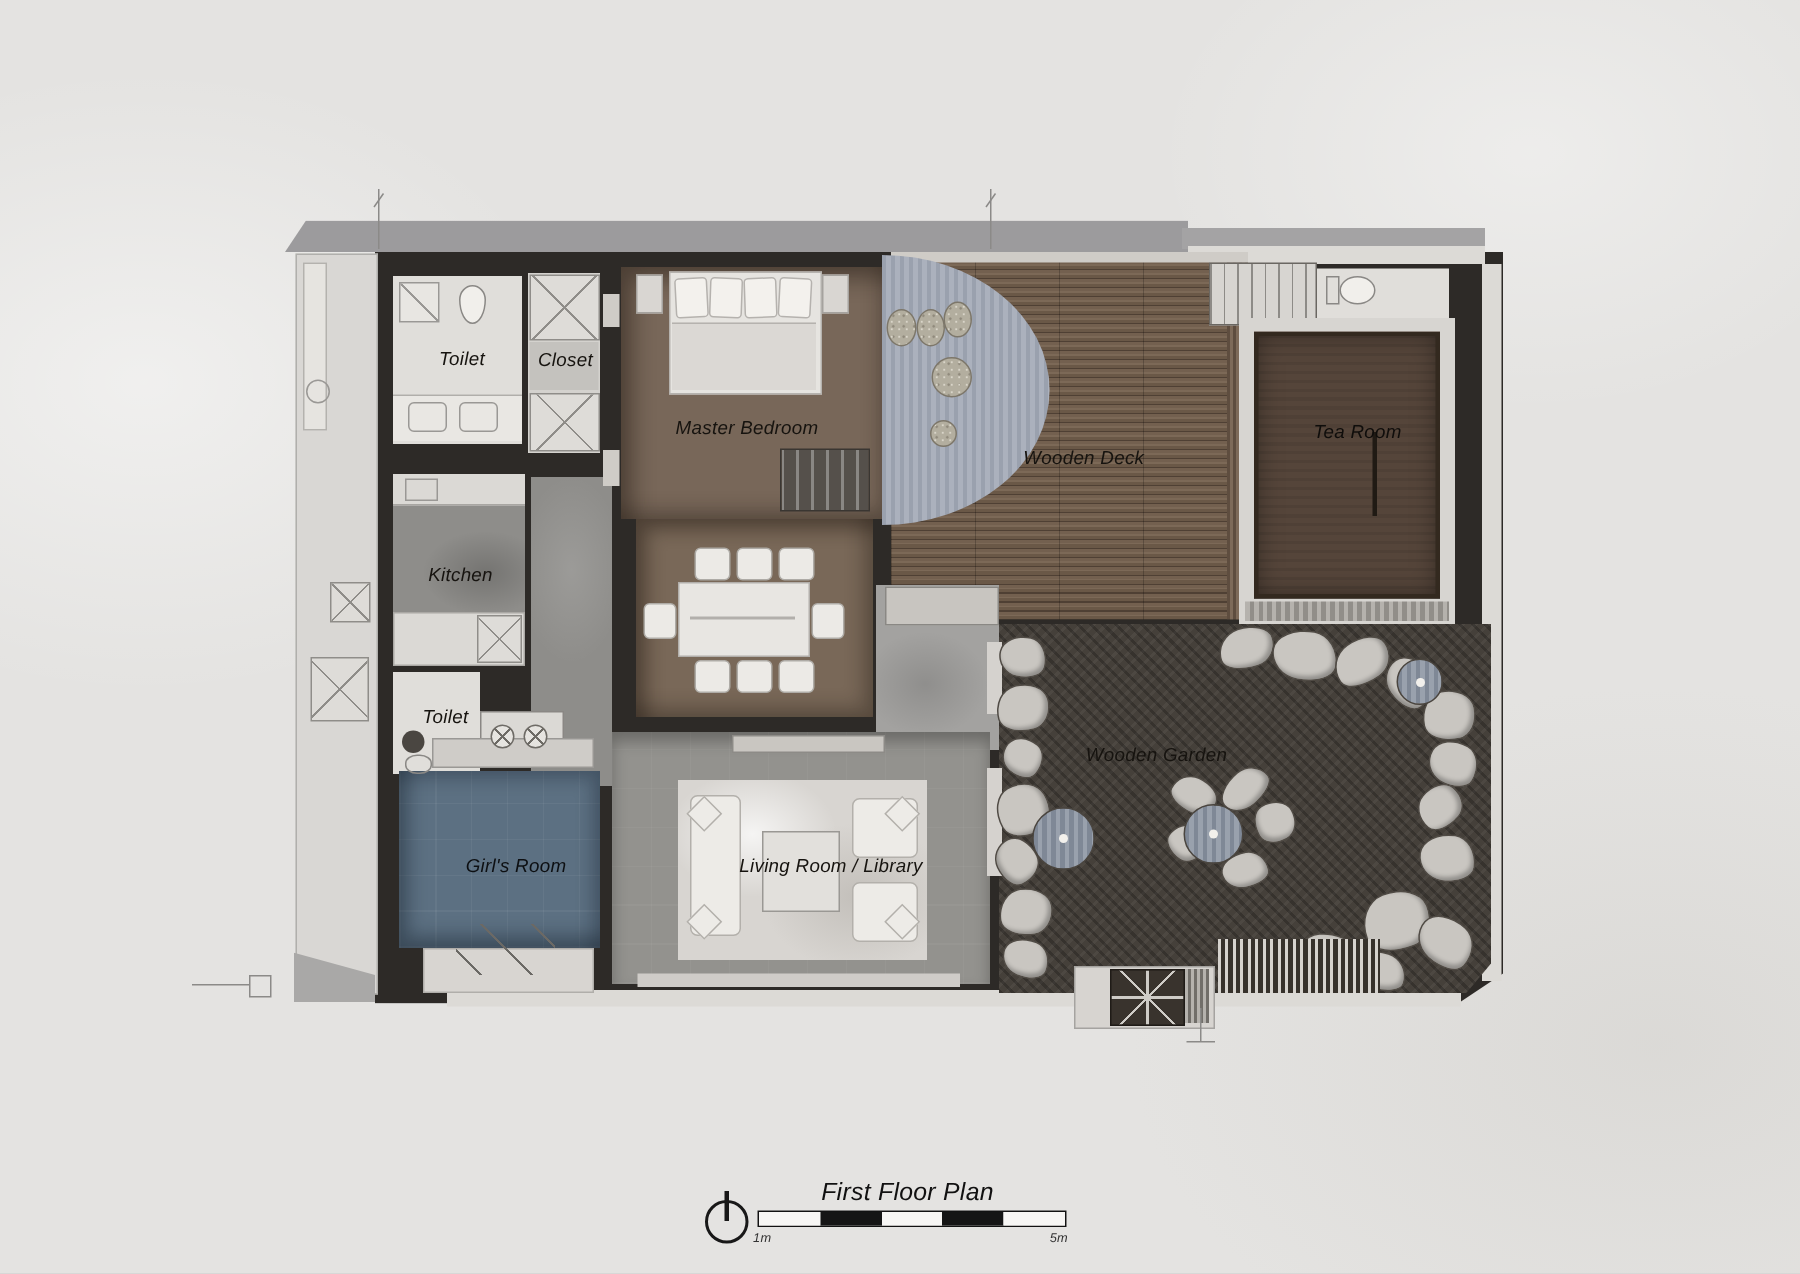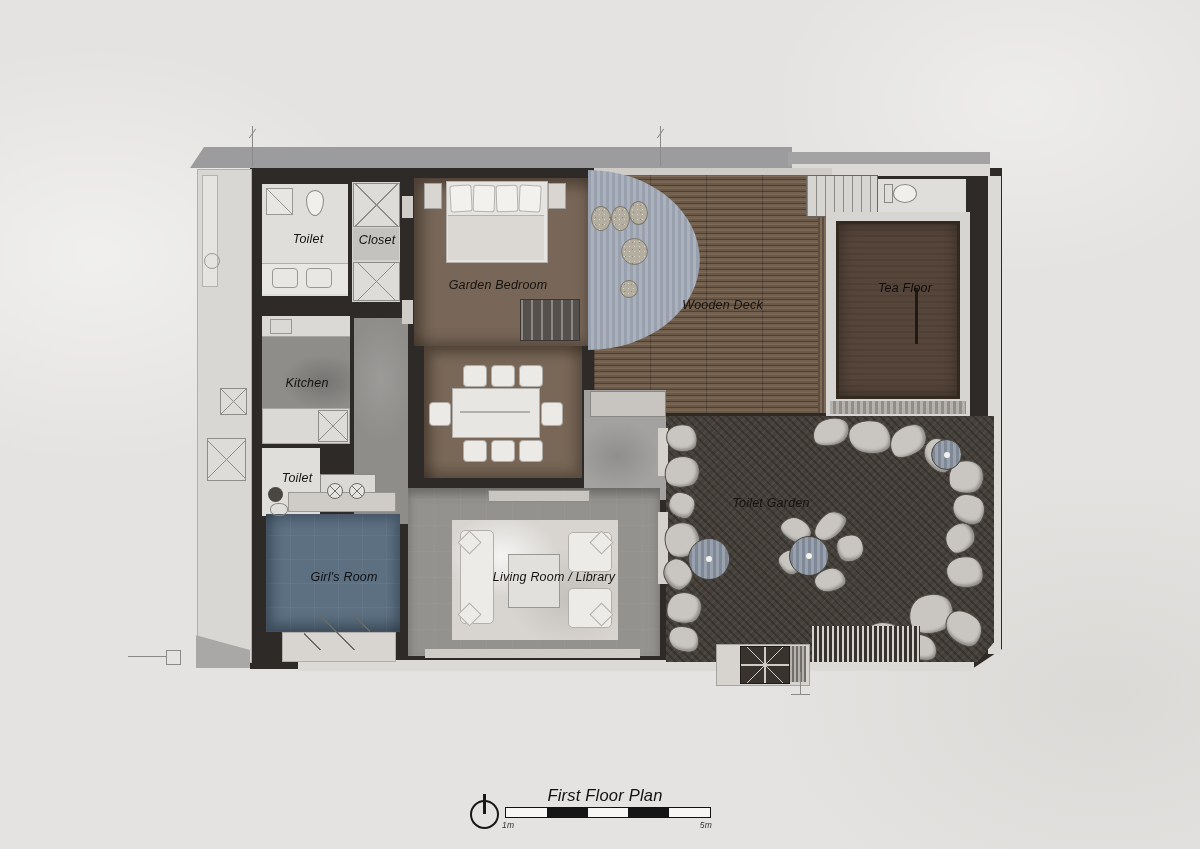--- a/index.html
+++ b/index.html
@@ -83,21 +83,21 @@
   <div class="abs" style="left:414px;top:178px;width:178px;height:168px;background:#786759;z-index:5;
        box-shadow:inset 8px 8px 14px rgba(30,22,15,.45),inset -6px -6px 12px rgba(30,22,15,.3);"></div>
   <div class="abs" style="left:424px;top:183px;width:16px;height:24px;background:#d9d6d2;border:1px solid #a5a29e;z-index:7;"></div>
   <div class="abs" style="left:548px;top:183px;width:16px;height:24px;background:#d9d6d2;border:1px solid #a5a29e;z-index:7;"></div>
   <div class="abs" style="left:446px;top:181px;width:100px;height:80px;background:#e6e4e0;border:1px solid #b5b2ae;z-index:7;"></div>
   <div class="abs" style="left:450px;top:185px;width:20px;height:25px;background:#f3f1ed;border:1px solid #b5b2ae;border-radius:3px;z-index:8;transform:rotate(-3deg);"></div>
   <div class="abs" style="left:473px;top:185px;width:20px;height:25px;background:#f3f1ed;border:1px solid #b5b2ae;border-radius:3px;z-index:8;transform:rotate(2deg);"></div>
   <div class="abs" style="left:496px;top:185px;width:20px;height:25px;background:#f3f1ed;border:1px solid #b5b2ae;border-radius:3px;z-index:8;transform:rotate(-2deg);"></div>
   <div class="abs" style="left:519px;top:185px;width:20px;height:25px;background:#f3f1ed;border:1px solid #b5b2ae;border-radius:3px;z-index:8;transform:rotate(3deg);"></div>
   <div class="abs" style="left:448px;top:215px;width:96px;height:44px;background:#dbd8d4;border-top:1px solid #b5b2ae;z-index:8;"></div>
-  <div class="lbl" style="left:428px;top:278px;width:140px;">Garden Bedroom</div>
+  <div class="lbl" style="left:428px;top:278px;width:140px;">Master Bedroom</div>
   <div class="abs" style="left:520px;top:299px;width:58px;height:40px;border:1px solid #3a3632;z-index:9;
        background:repeating-linear-gradient(90deg,#8a8784 0 2px,#55504b 2px 10px);"></div>
 
   <div class="abs" style="left:594px;top:168px;width:238px;height:248px;z-index:5;
        background-color:#6b5a4a;
        background-image:linear-gradient(90deg,rgba(0,0,0,.22) 0 1px,transparent 1px),
          repeating-linear-gradient(0deg,#73604f 0 2px,#4f4034 2px 3px,#6a5847 3px 5px,#7c6957 5px 6px);
        background-size:56px 100%,100% 100%;"></div>
   <div class="abs" style="left:594px;top:168px;width:238px;height:7px;background:#cfccc7;z-index:6;"></div>
   <div class="abs" style="left:818px;top:175px;width:14px;height:241px;z-index:6;
@@ -119,29 +119,29 @@
   <div class="abs" style="left:893px;top:184px;width:22px;height:17px;background:#f1efeb;border:1px solid #8a8885;border-radius:50%;z-index:7;"></div>
   <div class="abs" style="left:884px;top:184px;width:7px;height:17px;border:1px solid #8a8885;z-index:7;"></div>
 
   <div class="abs" style="left:826px;top:212px;width:144px;height:204px;background:#d7d5d1;z-index:7;"></div>
   <div class="abs" style="left:836px;top:221px;width:124px;height:178px;background:#55453a;z-index:8;
        box-shadow:inset 0 0 0 3px #33291f,inset 0 0 18px rgba(0,0,0,.5);
        background-image:repeating-linear-gradient(0deg,rgba(0,0,0,.07) 0 2px,transparent 2px 6px);"></div>
   <div class="abs" style="left:915px;top:288px;width:3px;height:56px;background:#201a14;z-index:9;"></div>
   <div class="abs" style="left:830px;top:401px;width:136px;height:13px;z-index:9;
        background:repeating-linear-gradient(90deg,#b5b2ad 0 3px,#918e89 3px 6px);"></div>
-  <div class="lbl" style="left:848px;top:281px;width:114px;color:#0f0d0b;">Tea Floor</div>
+  <div class="lbl" style="left:848px;top:281px;width:114px;color:#0f0d0b;">Tea Room</div>
 
   <div class="abs" style="left:666px;top:416px;width:328px;height:246px;z-index:5;
        background-color:#45403a;
        background-image:repeating-linear-gradient(45deg,rgba(0,0,0,.22) 0 2px,transparent 2px 6px),
                         repeating-linear-gradient(-45deg,rgba(255,255,255,.045) 0 2px,transparent 2px 6px);
        clip-path:polygon(0 0,100% 0,100% 92%,95% 100%,0 100%);"></div>
   <div class="abs" style="left:666px;top:413px;width:166px;height:3px;background:#2d2a27;z-index:6;"></div>
-  <div class="lbl" style="left:706px;top:496px;width:130px;">Toilet Garden</div>
+  <div class="lbl" style="left:706px;top:496px;width:130px;">Wooden Garden</div>
 
   <div class="rock" style="left:666px;top:424px;width:30px;height:26px;transform:rotate(12deg);"></div>
   <div class="rock r2" style="left:664px;top:456px;width:34px;height:30px;transform:rotate(-15deg);"></div>
   <div class="rock" style="left:668px;top:492px;width:26px;height:24px;transform:rotate(40deg);"></div>
   <div class="rock r2" style="left:664px;top:522px;width:34px;height:34px;transform:rotate(-30deg);"></div>
   <div class="rock" style="left:662px;top:560px;width:30px;height:26px;transform:rotate(65deg);"></div>
   <div class="rock r2" style="left:666px;top:592px;width:34px;height:30px;transform:rotate(-8deg);"></div>
   <div class="rock" style="left:668px;top:626px;width:30px;height:24px;transform:rotate(22deg);"></div>
   <div class="rock r2" style="left:812px;top:418px;width:36px;height:26px;transform:rotate(-18deg);"></div>
   <div class="rock" style="left:848px;top:420px;width:42px;height:32px;transform:rotate(10deg);"></div>

